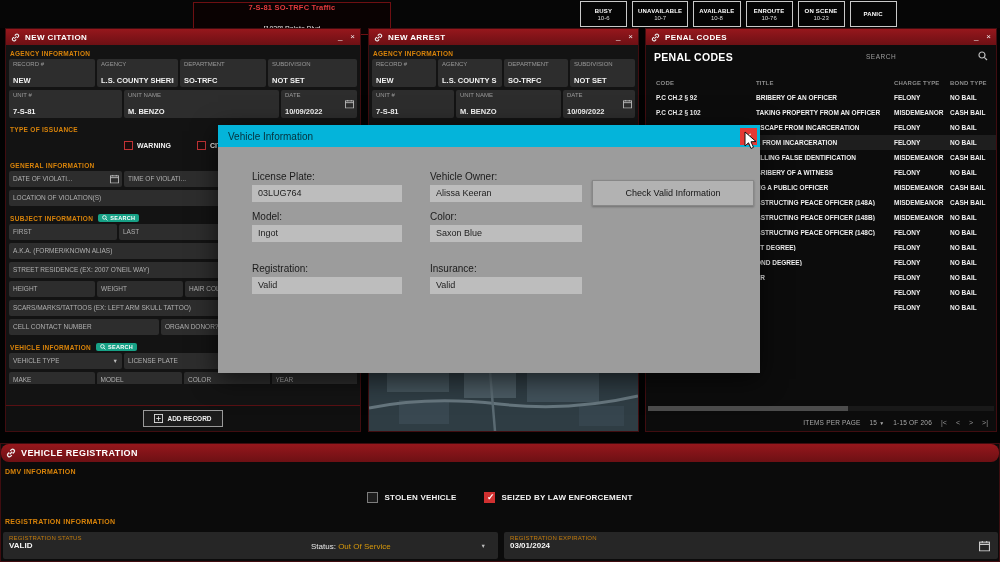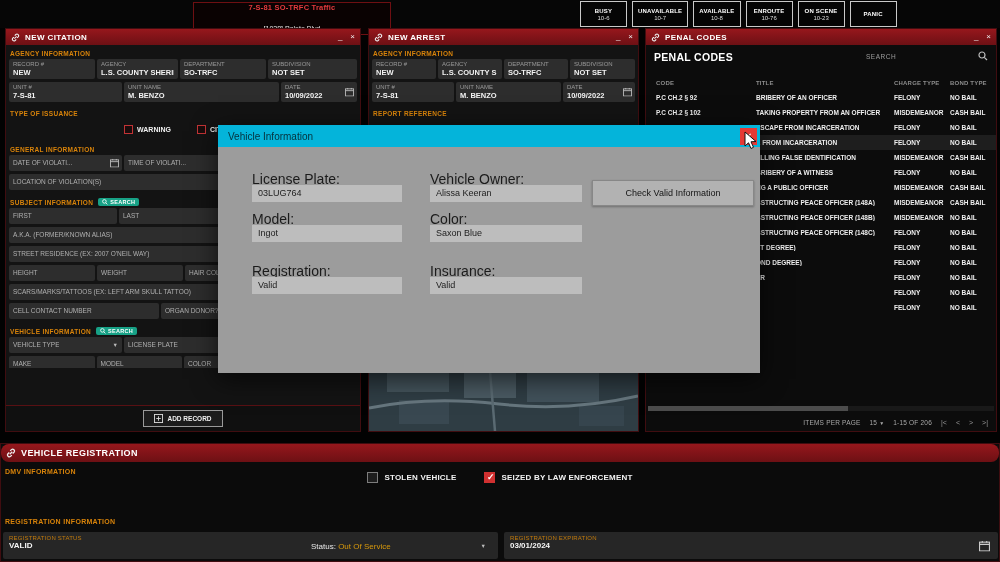--- a/index.html
+++ b/index.html
@@ -24,21 +24,21 @@
   .tbar { height:16px; background:linear-gradient(180deg,#96171c,#6d1014); display:flex; align-items:center; gap:5px; padding:0 5px; }
   .tbar .ttl { font-size:8px; font-weight:bold; letter-spacing:.4px; }
   .wctrl { margin-left:auto; display:flex; align-items:center; gap:8px; }
   .wctrl span { font-size:8px; color:#f0f0f0; cursor:pointer; line-height:1; }
   .sec { display:flex; align-items:center; gap:5px; color:#d8830a; font-size:6.5px; font-weight:bold; letter-spacing:.3px; padding:5px 4px 2px; }
   .chip { display:inline-flex; align-items:center; gap:2px; background:#17a186; border-radius:2px; padding:1px 4px; color:#fff;
           font-size:5.5px; font-weight:bold; cursor:pointer; }
   .frow { display:flex; gap:2px; padding:0 3px; margin-bottom:3px; }
   .fld { background:#2d2d2d; border-radius:2px; padding:2px 4px; min-height:17px; position:relative; overflow:hidden; cursor:text; }
   .fld .l { font-size:6px; color:#9a9a9a; white-space:nowrap; overflow:hidden; line-height:1.2; }
-  .fld .v { font-size:7.5px; color:#f2f2f2; font-weight:bold; white-space:nowrap; overflow:hidden; line-height:1.2; }
+  .fld .v { font-size:7.5px; color:#f2f2f2; font-weight:bold; white-space:nowrap; overflow:hidden; line-height:1.2;margin-top:8px; }
   .fld.center { display:flex; align-items:center; min-height:16px; }
   .fld.center .l { font-size:6.5px; color:#b0b0b0; }
   .ficon { position:absolute; right:3px; top:50%; transform:translateY(-50%); display:flex; }
   .caret { position:absolute; right:4px; top:50%; transform:translateY(-50%); font-size:5.5px; color:#bdbdbd; }
   .cbrow { display:flex; justify-content:center; align-items:center; gap:26px; margin:6px 0 7px; }
   .cbitem { display:flex; align-items:center; gap:4px; cursor:pointer; }
   .cbox { width:9px; height:9px; border:1px solid #c23335; background:#1a0c0c; }
   .cblbl { font-size:7px; font-weight:bold; color:#f0f0f0; }
 
   
@@ -66,41 +66,41 @@
   .hthumb { width:200px; height:5px; background:#4c4c4c; cursor:pointer; }
   .pfoot { position:absolute; right:8px; bottom:5px; display:flex; align-items:center; gap:9px; }
   .pfoot .pf { font-size:6.5px; color:#a8a8a8; letter-spacing:.2px; }
   .pfoot .pg { font-size:7px; color:#9a9a9a; cursor:pointer; }
 
   
   .win-reg { left:0; top:443px; width:1000px; height:119px; background:#0b0b0b; }
   .win-reg .tbar { height:18px;border-radius:8px; }
   .win-reg .tbar .ttl { font-size:9px; }
   .reg-sec { position:absolute; left:4px; color:#d8830a; font-size:7px; font-weight:bold; letter-spacing:.3px; }
-  .reg-cbrow { position:absolute; left:0; right:0; top:28px; display:flex; justify-content:center; align-items:center; gap:28px; }
+  .reg-cbrow { position:absolute; left:0; right:0; top:48px; display:flex; justify-content:center; align-items:center; gap:28px; }
   .reg-cb { display:flex; align-items:center; gap:6px; cursor:pointer; }
   .reg-cbox { width:11px; height:11px; border:1px solid #7d7d7d; background:#1d1d1d; }
   .reg-cbox.checked { background:#d03030; border-color:#d03030; position:relative; }
   .reg-cbox.checked::after { content:"✓"; position:absolute; left:1.5px; top:-1px; color:#fff; font-size:9px; font-weight:bold; }
   .reg-cblbl { font-size:8px; font-weight:bold; color:#f2f2f2; letter-spacing:.2px; }
   .regfld { position:absolute; top:88px; height:27px; background:#262626; border-radius:2px; padding:3px 6px; cursor:pointer; }
   .regfld .l { font-size:6px; color:#c07a0c; letter-spacing:.2px; }
   .regfld .v { font-size:8px; color:#f5f5f5; font-weight:bold; }
   .statusmid { position:absolute; left:308px; top:50%; transform:translateY(-50%); font-size:8px; white-space:nowrap; }
   .statusmid .sp { color:#e8e8e8; }
   .statusmid .sv { color:#d8990b; }
 
   
   .modal { position:absolute; left:218px; top:125px; width:542px; height:248px; z-index:50; box-shadow:0 6px 24px rgba(0,0,0,.65); }
   .mtbar { height:22px; background:#04b4da; display:flex; align-items:center; padding-left:10px; }
   .mtbar .mt { color:#06303b; font-size:10px; }
   .mclose { margin-left:auto; margin-right:3px; width:17px; height:17px; background:#e53935; color:#fff; font-size:10px; font-weight:bold;
             display:flex; align-items:center; justify-content:center; cursor:pointer; }
   .mbody { position:relative; height:226px; background:#9c9c9c; }
-  .mlabel { position:absolute; font-size:14px; color:#1b1b1b; }
+  .mlabel { position:absolute; font-size:10px; color:#1b1b1b; }
   .minput { position:absolute; height:17px; background:#bdbdbd; color:#1d1d1d; font-size:9px; line-height:17px; padding:0 6px; cursor:text;
             white-space:nowrap; overflow:hidden; }
   .mbutton { position:absolute; background:#b2b2b2; border:1px solid #878787; color:#141414; font-size:9px; display:flex; align-items:center;
              justify-content:center; cursor:pointer; box-shadow:0 1px 2px rgba(0,0,0,.3); }
 
   .cursor { position:absolute; left:744px; top:131px; z-index:100; pointer-events:none; }
 </style>
 </head>
 <body>
 

